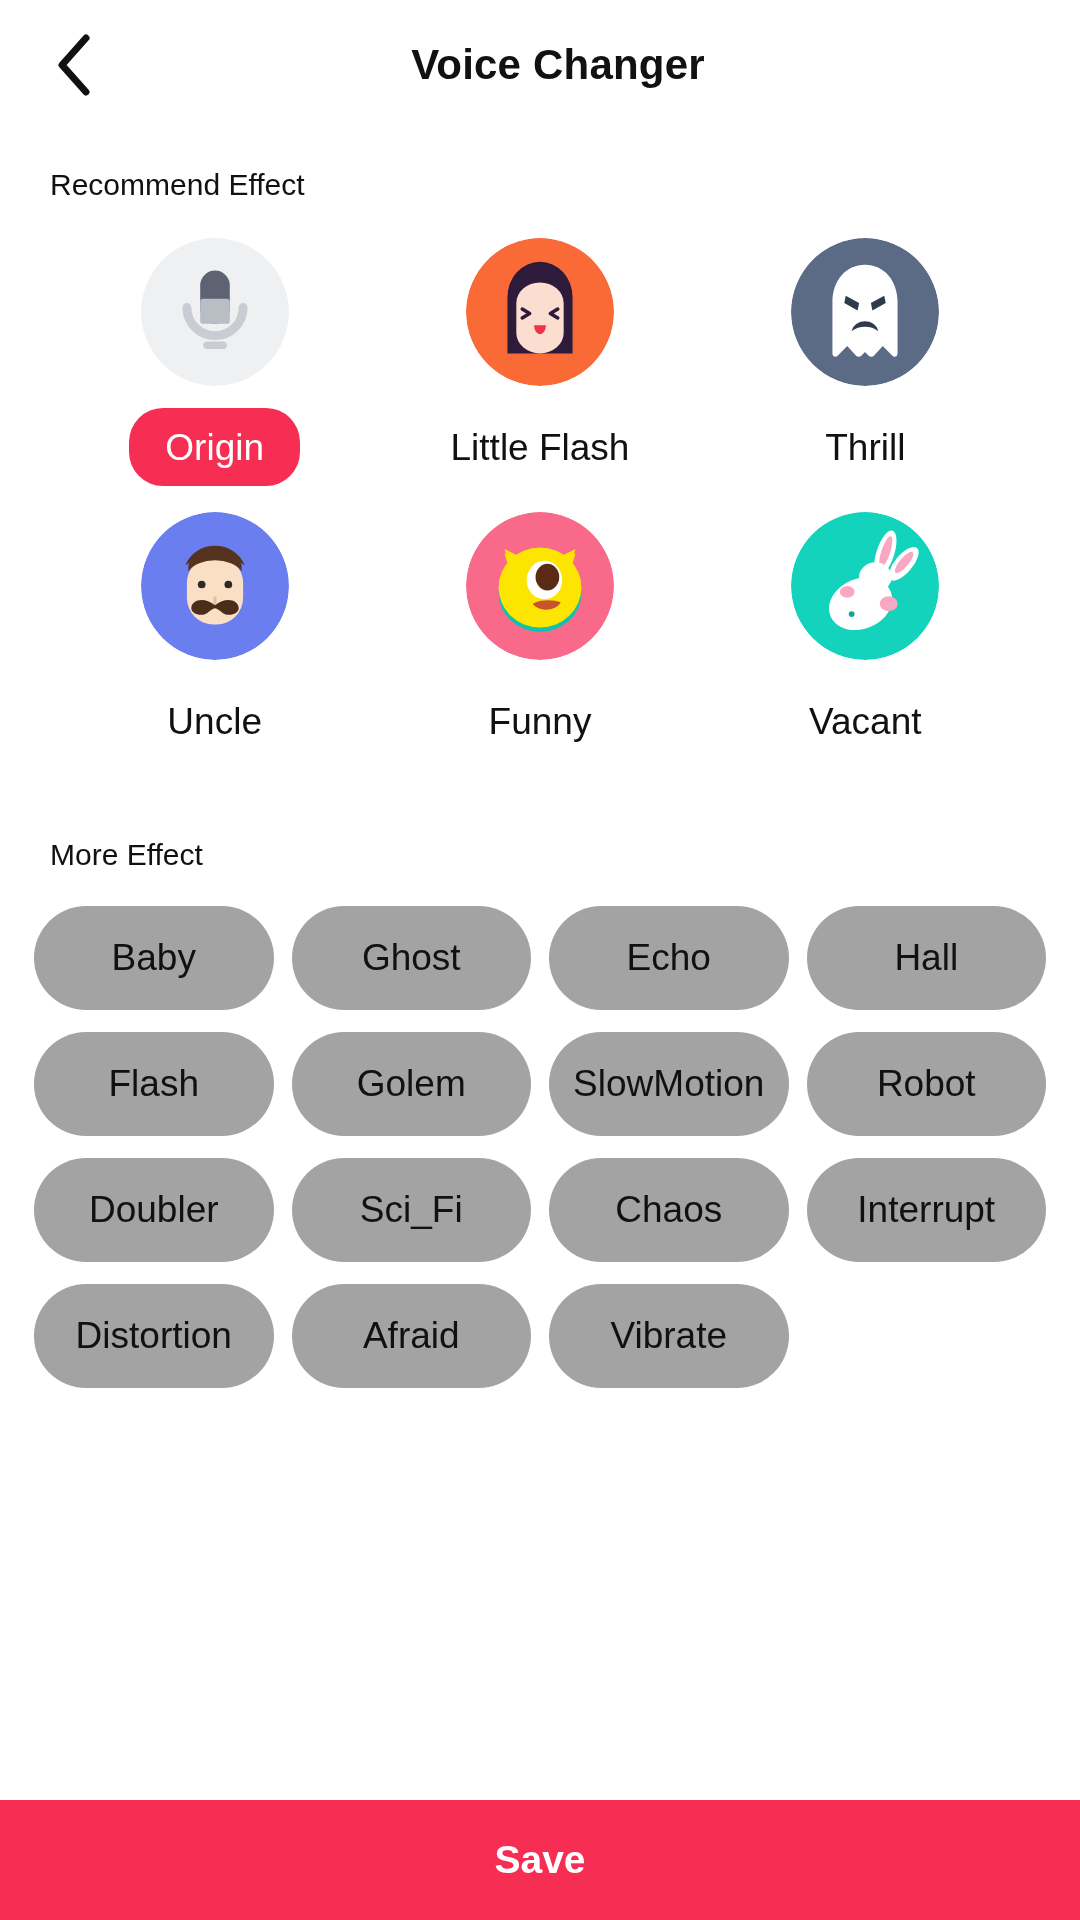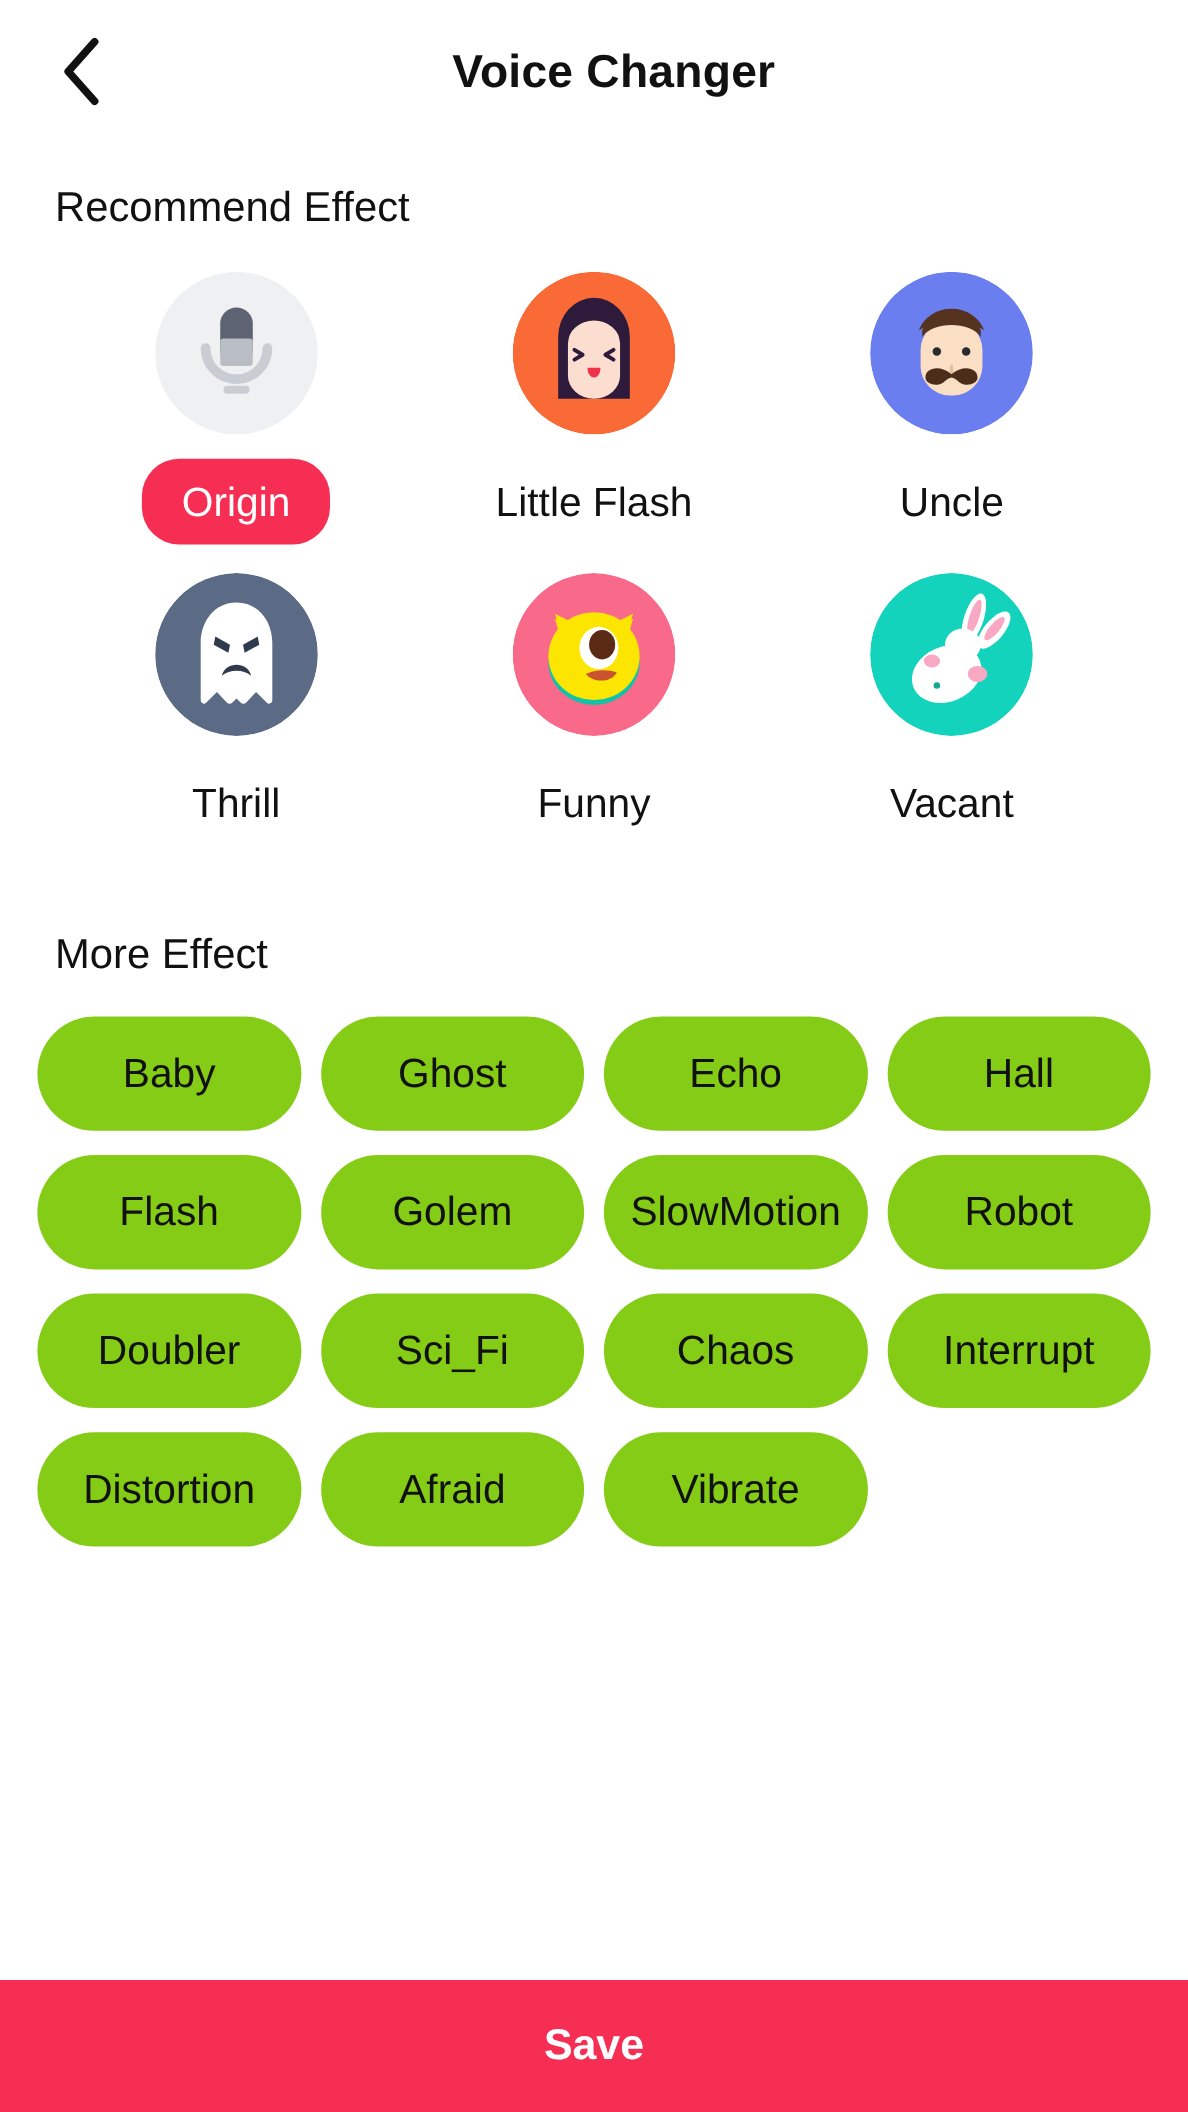--- a/index.html
+++ b/index.html
@@ -31,21 +31,21 @@
   .header-title {
     font-size: 42px;
     color: #111111;
     font-weight: 700;
     letter-spacing: 0.2px;
     margin-left: 36px;
   }
 
   
   .section-title {
-    font-size: 38px;
+    font-size: 30px;
     color: #111111;
     padding-left: 50px;
     font-weight: 400;
   }
   #recommend-title { margin-top: 38px; }
   #more-title { margin-top: 8px; }
 
   
   .recommend-grid {
     margin-top: 36px;
@@ -89,21 +89,21 @@
   
   .chips {
     margin-top: 34px;
     display: grid;
     grid-template-columns: repeat(4, 1fr);
     row-gap: 22px;
     column-gap: 18px;
     padding: 0 34px;
   }
   .chip {
-    background: #84cc16;
+    background: #a3a3a3;
     border-radius: 56px;
     min-height: 104px;
     display: flex;
     align-items: center;
     justify-content: center;
     text-align: center;
     font-size: 37px;
     color: #111111;
     padding: 10px 14px;
     cursor: pointer;
@@ -169,49 +169,49 @@
         <circle cx="50" cy="50" r="50" fill="#F96A36"></circle>
         <path d="M28 40 a22 24 0 0 1 44 0 L72 78 L28 78 Z" fill="#2E1B3B"></path>
         <path d="M34 44 a16 18 0 0 1 32 0 L66 64 a16 14 0 0 1 -32 0 Z" fill="#FBDED0"></path>
         <path d="M34 32 a17 15 0 0 1 32 0 L66 44 a16 14 0 0 0 -32 0 Z" fill="#2E1B3B"></path>
         <path d="M38 48 L43 51 L38 54" fill="none" stroke="#2E1B3B" stroke-width="2.4" stroke-linecap="round" stroke-linejoin="round"></path>
         <path d="M62 48 L57 51 L62 54" fill="none" stroke="#2E1B3B" stroke-width="2.4" stroke-linecap="round" stroke-linejoin="round"></path>
         <path d="M46 59 a4 6 0 0 0 8 0 Z" fill="#F0324A"></path>
       </svg>
     </div>
     <div class="effect-label">Little Flash</div>
+  </div>
+
+  <div class="effect-cell">
+    <div class="avatar">
+      <svg viewBox="0 0 100 100">
+        <circle cx="50" cy="50" r="50" fill="#5C6B85"></circle>
+        <path d="M50 18 c-13 0 -22 11 -22 25 l0 35 c0 2 2 3 3.5 1.5 L38 73 l6 6.5 c1 1 2.5 1 3.5 0 L50 77 l2.5 2.5 c1 1 2.5 1 3.5 0 L62 73 l6.5 6.5 C70 81 72 80 72 78 l0 -35 c0 -14 -9 -25 -22 -25 Z" fill="#FFFFFF"></path>
+        <path d="M37 39 l9 5 l-1 5 l-9 -5 Z" fill="#2F3A4C"></path>
+        <path d="M63 39 l-9 5 l1 5 l9 -5 Z" fill="#2F3A4C"></path>
+        <path d="M41 63 c2 -9 16 -9 18 0 c-5 -4 -13 -4 -18 0 Z" fill="#2F3A4C"></path>
+      </svg>
+    </div>
+    <div class="effect-label">Thrill</div>
   </div>
 
   <div class="effect-cell">
     <div class="avatar">
       <svg viewBox="0 0 100 100">
         <circle cx="50" cy="50" r="50" fill="#6B7EF0"></circle>
         <rect x="31" y="30" width="38" height="46" rx="18" fill="#FBDFC5"></rect>
         <path d="M30 36 a21 19 0 0 1 40 0 a30 24 0 0 0 -40 0 Z" fill="#55331E"></path>
         <path d="M32 36 a19 16 0 0 1 36 0 L68 40 a20 13 0 0 0 -36 0 Z" fill="#55331E"></path>
         <circle cx="41" cy="49" r="2.6" fill="#2B2B2B"></circle>
         <circle cx="59" cy="49" r="2.6" fill="#2B2B2B"></circle>
         <path d="M50 58 L50 62" stroke="#E2BFA0" stroke-width="2" stroke-linecap="round"></path>
         <path d="M50 63 c-7 -6 -16 -4 -16 2 c0 4 7 6 11 3 c2 -1.5 3.5 -3 5 -3 c1.5 0 3 1.5 5 3 c4 3 11 1 11 -3 c0 -6 -9 -8 -16 -2 Z" fill="#4A2E1A"></path>
       </svg>
     </div>
     <div class="effect-label">Uncle</div>
-  </div>
-
-  <div class="effect-cell">
-    <div class="avatar">
-      <svg viewBox="0 0 100 100">
-        <circle cx="50" cy="50" r="50" fill="#5C6B85"></circle>
-        <path d="M50 18 c-13 0 -22 11 -22 25 l0 35 c0 2 2 3 3.5 1.5 L38 73 l6 6.5 c1 1 2.5 1 3.5 0 L50 77 l2.5 2.5 c1 1 2.5 1 3.5 0 L62 73 l6.5 6.5 C70 81 72 80 72 78 l0 -35 c0 -14 -9 -25 -22 -25 Z" fill="#FFFFFF"></path>
-        <path d="M37 39 l9 5 l-1 5 l-9 -5 Z" fill="#2F3A4C"></path>
-        <path d="M63 39 l-9 5 l1 5 l9 -5 Z" fill="#2F3A4C"></path>
-        <path d="M41 63 c2 -9 16 -9 18 0 c-5 -4 -13 -4 -18 0 Z" fill="#2F3A4C"></path>
-      </svg>
-    </div>
-    <div class="effect-label">Thrill</div>
   </div>
 
   <div class="effect-cell">
     <div class="avatar">
       <svg viewBox="0 0 100 100">
         <circle cx="50" cy="50" r="50" fill="#F96A8A"></circle>
         <ellipse cx="50" cy="55" rx="28" ry="26" fill="#11C2A8"></ellipse>
         <path d="M26 28 l4 14 l6 -9 Z" fill="#FCE500"></path>
         <path d="M74 28 l-4 14 l-6 -9 Z" fill="#FCE500"></path>
         <ellipse cx="50" cy="51" rx="28" ry="27" fill="#FCE500"></ellipse>

